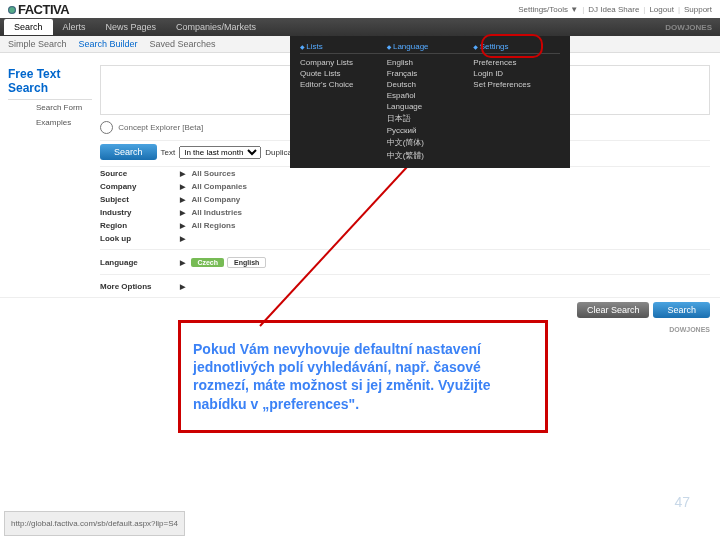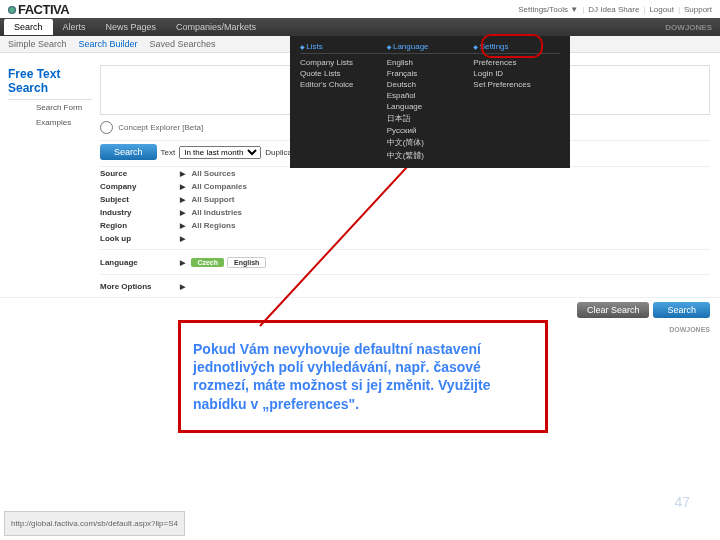--- a/index.html
+++ b/index.html
@@ -159,21 +159,21 @@
           <span class="filter-val">All Sources</span>
         </div>
       <div class="filter-row">
           <span class="filter-label">Company</span>
           <span class="arrow">▶</span>
           <span class="filter-val">All Companies</span>
         </div>
       <div class="filter-row">
           <span class="filter-label">Subject</span>
           <span class="arrow">▶</span>
-          <span class="filter-val">All Support</span>
+          <span class="filter-val">All Company</span>
         </div>
       <div class="filter-row">
           <span class="filter-label">Industry</span>
           <span class="arrow">▶</span>
           <span class="filter-val">All Industries</span>
         </div>
       <div class="filter-row">
           <span class="filter-label">Region</span>
           <span class="arrow">▶</span>
           <span class="filter-val">All Regions</span>

